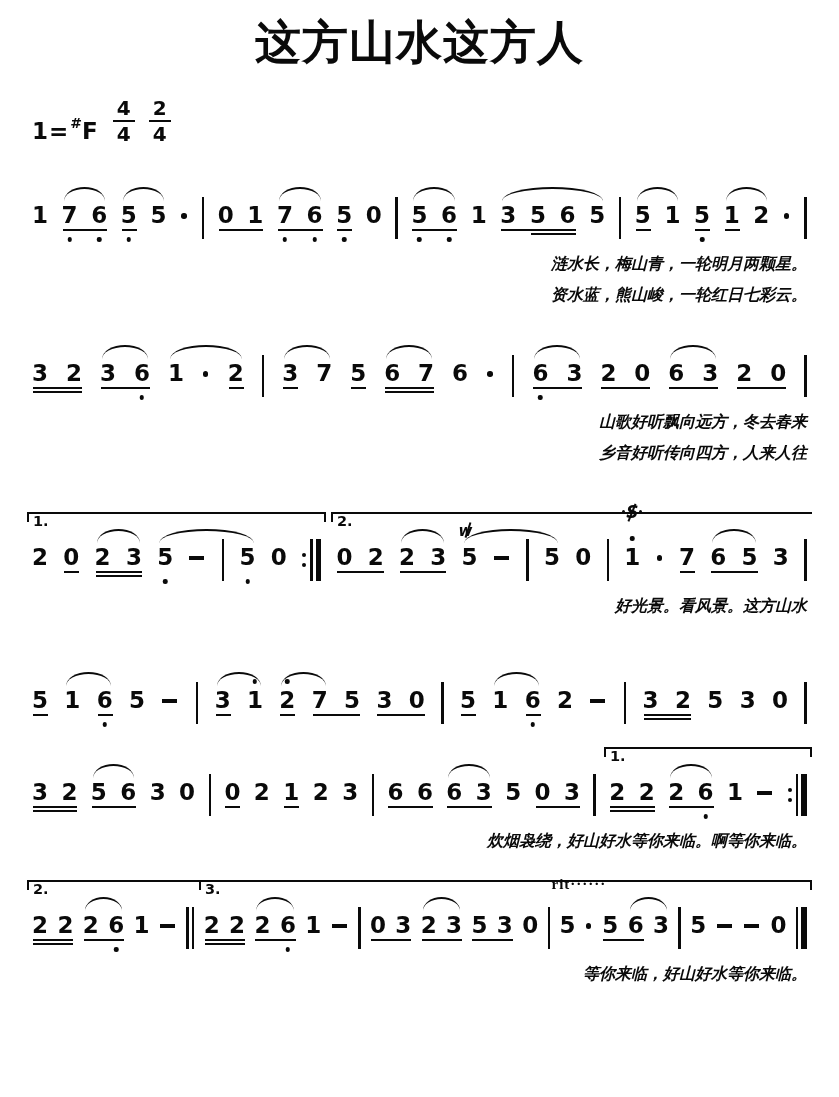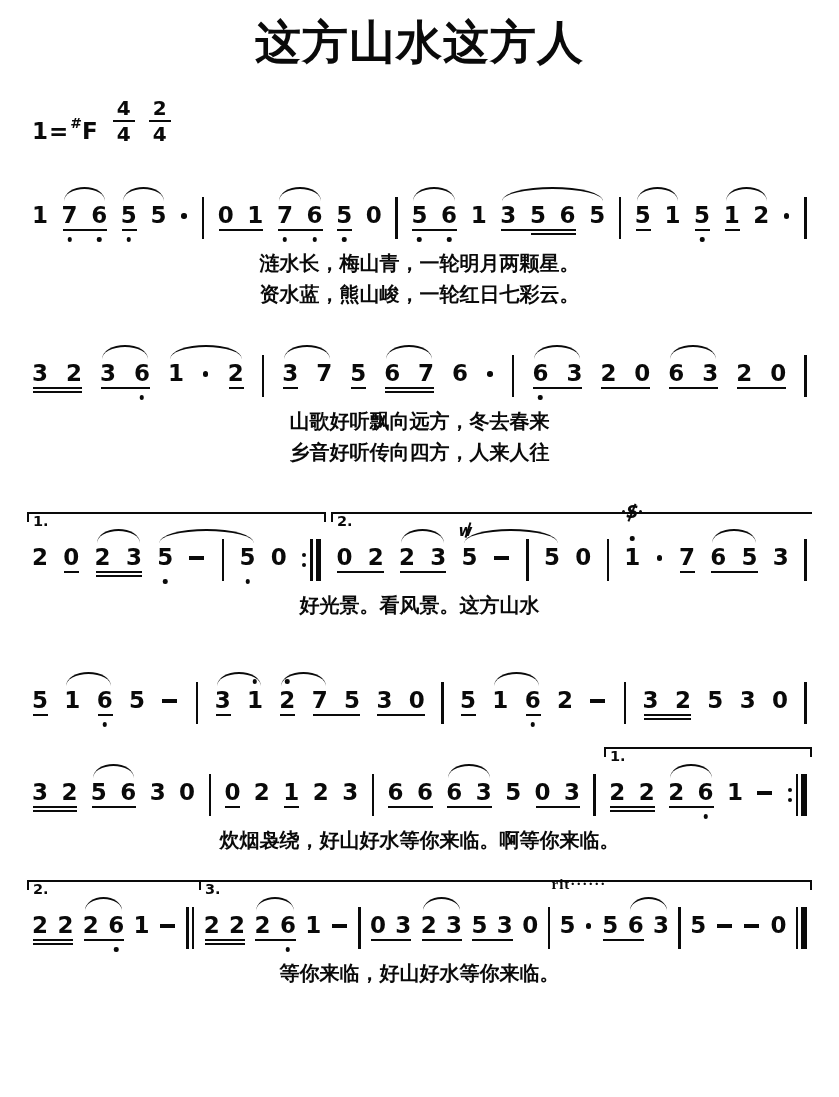--- a/index.html
+++ b/index.html
@@ -32,21 +32,21 @@
   .tok-aug{position:relative;width:8px;height:26px;}
   .aug-circle{position:absolute;top:11px;left:1px;width:5.5px;height:5.5px;border-radius:50%;background:#0a0a0a;}
   .tok-dash{position:relative;width:18px;height:26px;}
   .dash-bar{position:absolute;top:12px;left:1px;width:15px;height:3.5px;background:#0a0a0a;}
   .tok-bar{width:2.5px;height:42px;margin-top:-5px;background:#0a0a0a;}
   .tok-dbar,.tok-rep,.tok-fin{display:flex;align-items:stretch;gap:3px;height:42px;margin-top:-5px;}
   .thin{width:2.5px;background:#0a0a0a;}
   .thick{width:5.5px;background:#0a0a0a;}
   .repdots{display:flex;flex-direction:column;justify-content:center;gap:6px;margin-right:1px;}
   .rd{width:4px;height:4px;border-radius:50%;background:#0a0a0a;}
-  .lyrics-row{display:flex;justify-content:center;font-size:20px;font-weight:700;line-height:31px;padding:0 2px;}
+  .lyrics-row{display:flex;justify-content:flex-end;font-size:16px;font-weight:700;line-height:31px;padding:0 2px;font-style:italic;}
   .lyric{white-space:nowrap;}
   .beam{position:absolute;height:2.2px;background:#0a0a0a;}
   .slur{position:absolute;height:12px;border-top:2.6px solid #0a0a0a;border-radius:50% 50% 0 0 / 100% 100% 0 0;}
   .volta{position:absolute;height:10px;border-top:2.2px solid #0a0a0a;}
   .volta::before{content:"";position:absolute;left:0;top:-2.2px;width:2.2px;height:10px;background:#0a0a0a;}
   .volta.tick-right::after{content:"";position:absolute;right:0;top:-2.2px;width:2.2px;height:10px;background:#0a0a0a;}
   .volta-label{position:absolute;left:6px;top:0;font-size:14.5px;font-weight:700;line-height:15px;}
   .mark{position:absolute;white-space:nowrap;}
   .mark-rit{top:-36px;left:-8px;font-size:15px;font-weight:700;letter-spacing:1px;font-family:"Liberation Serif",serif;}
   .mark-segno{top:-42px;left:50%;transform:translateX(-50%);width:14px;height:22px;}

